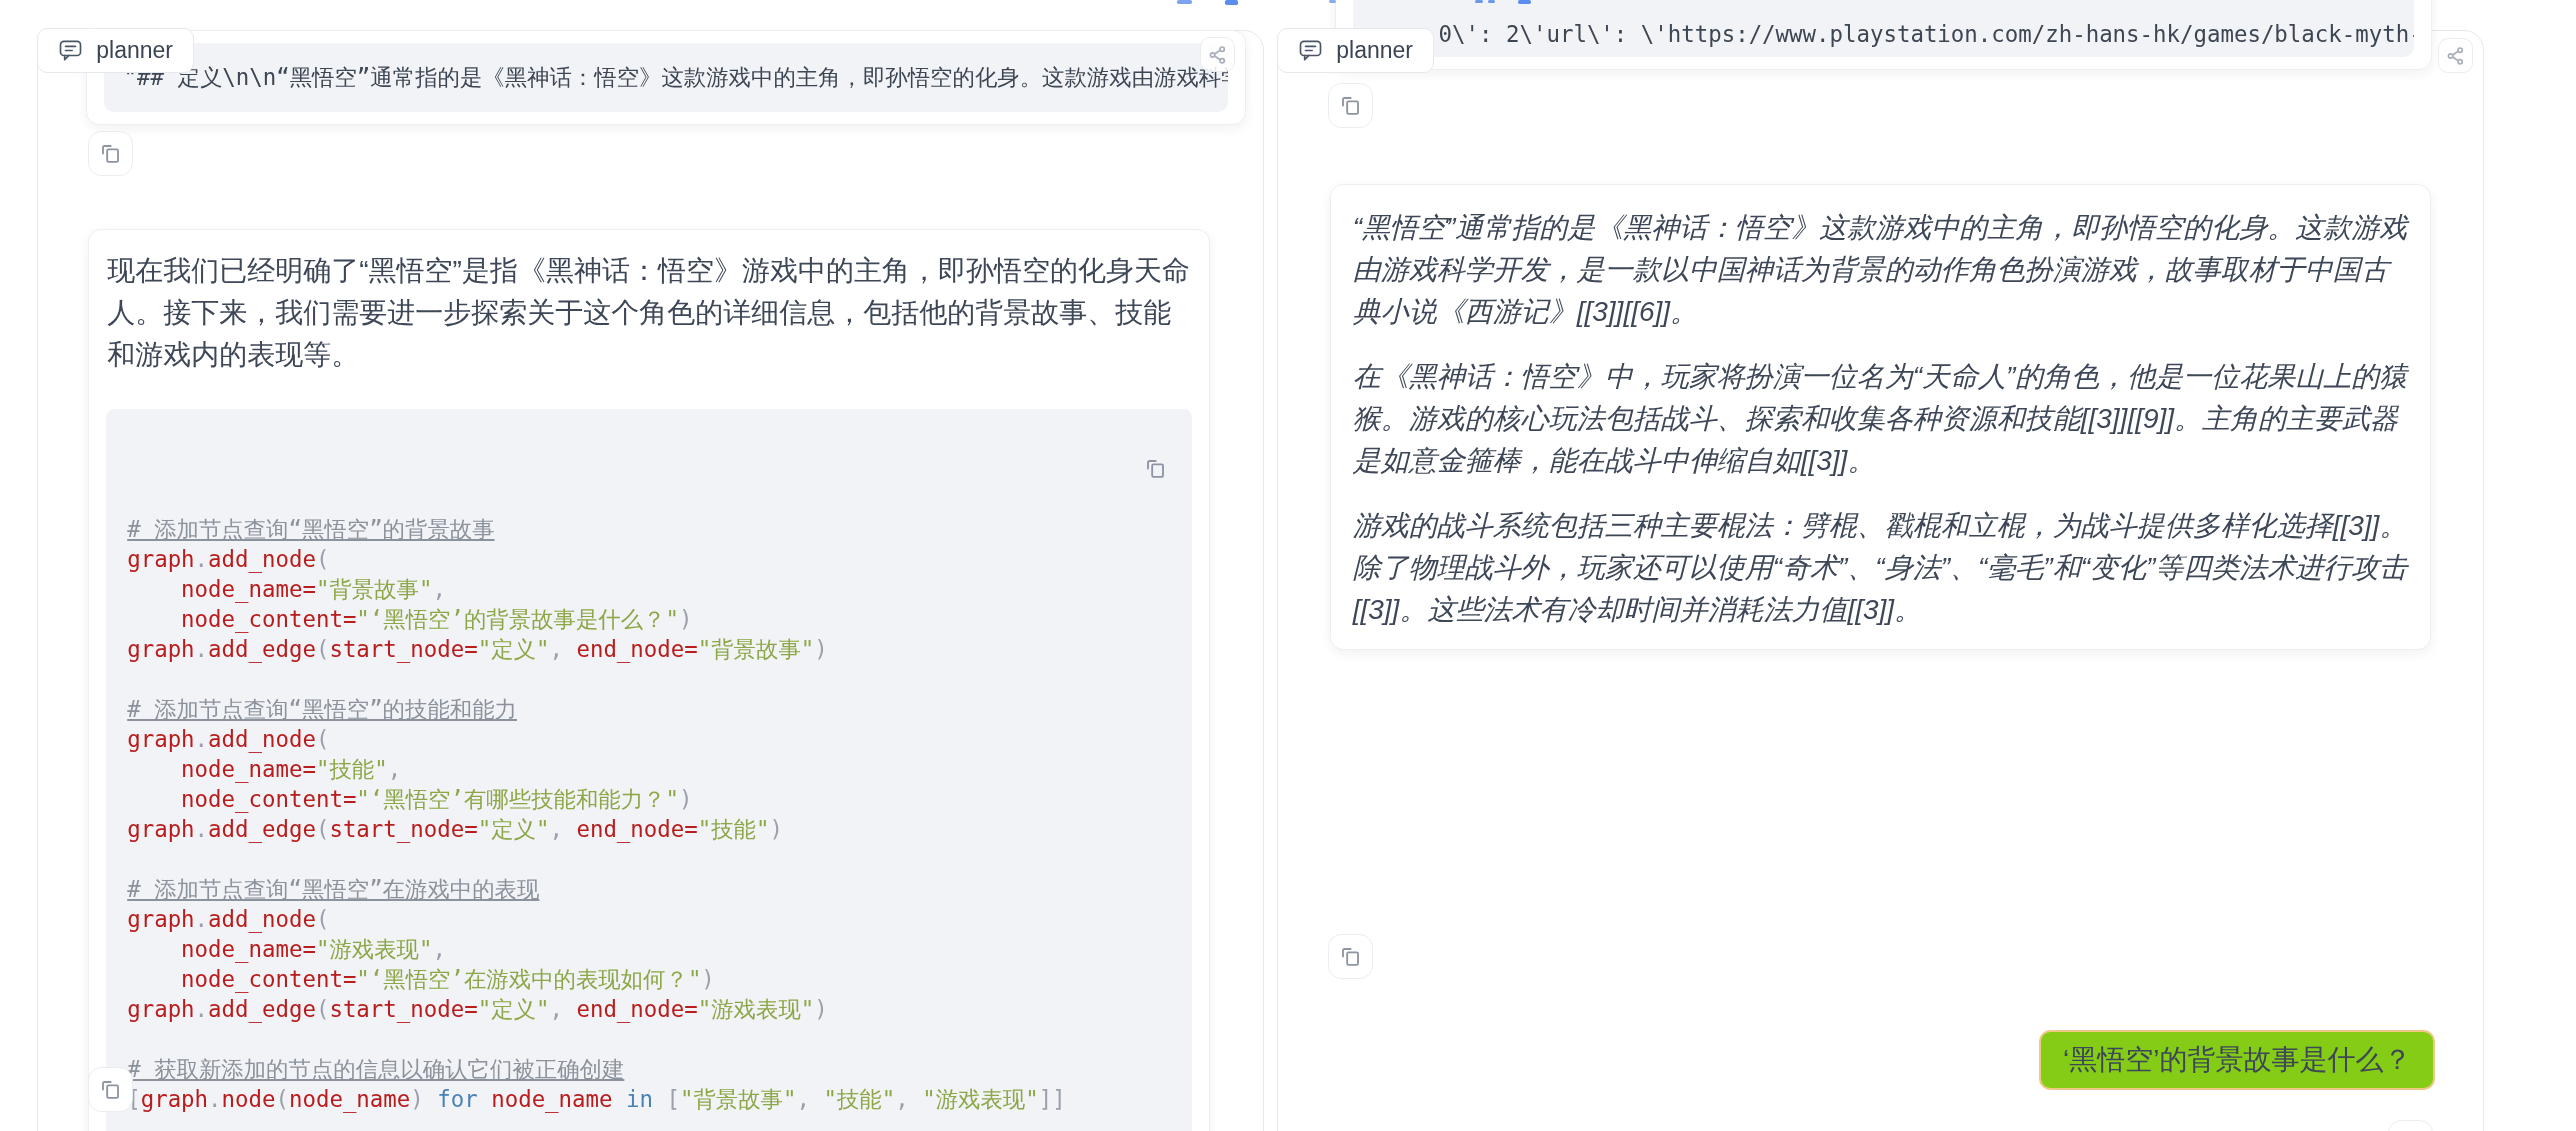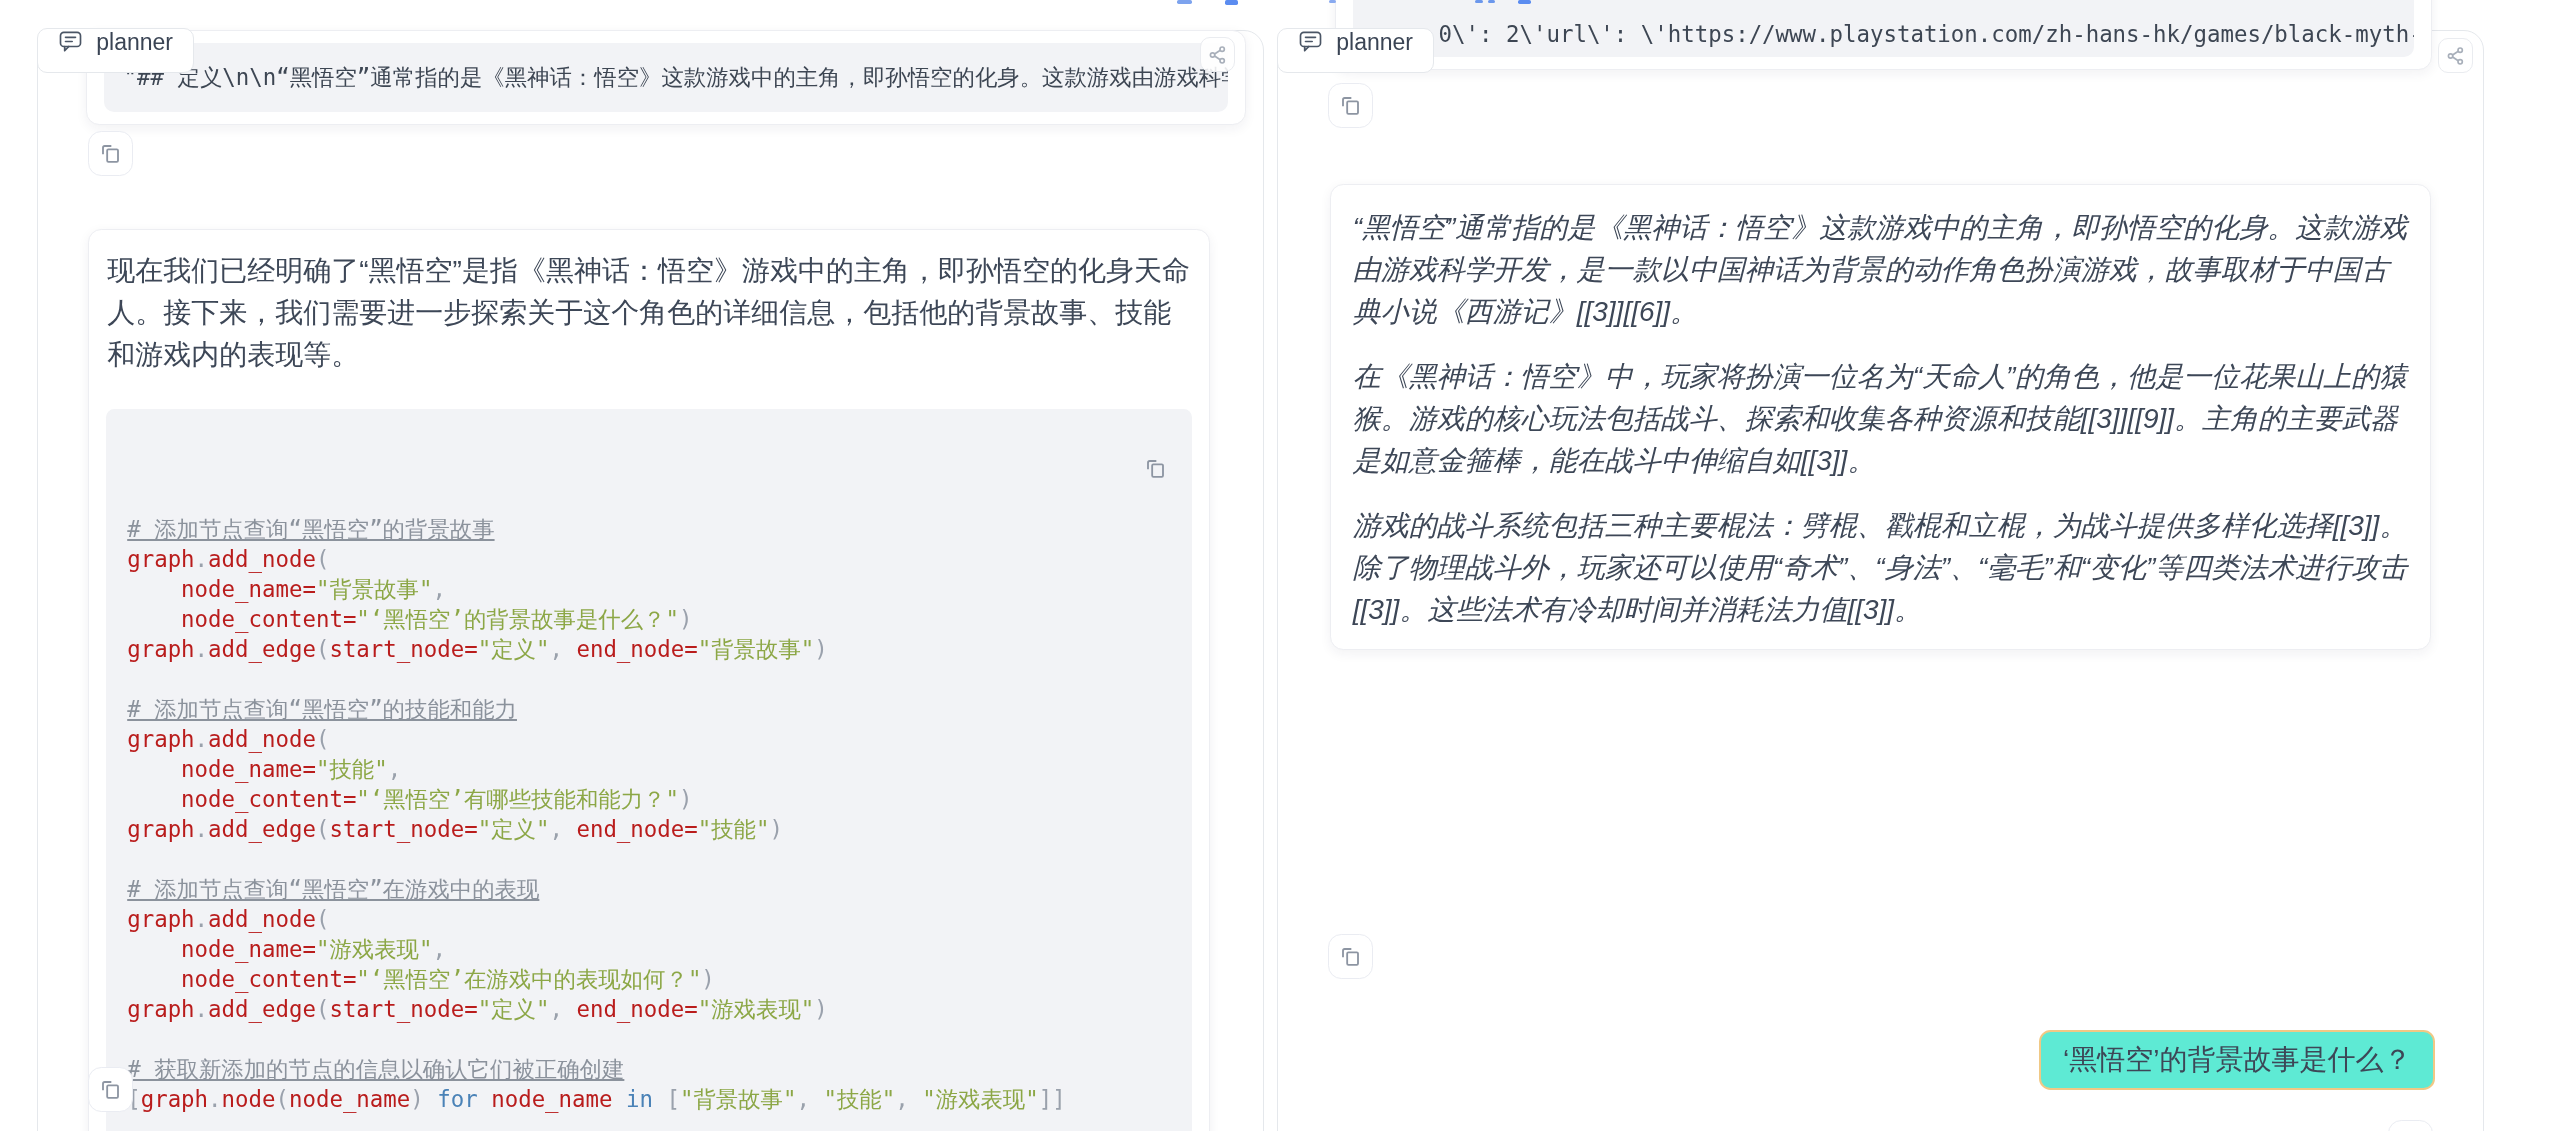--- a/index.html
+++ b/index.html
@@ -12,21 +12,21 @@
   
   .panel{
     position:absolute;top:30px;height:1163px;background:#fff;
     border:1.7px solid #e5e8ec;border-radius:20px;z-index:1;
   }
   .panel-left{left:37px;width:1225px;}
   .panel-right{left:1277px;width:1205px;}
   
   .agent-badge{
     position:absolute;top:28px;height:43px;z-index:40;
-    display:flex;align-items:flex-start;gap:13.3px;padding:0 20px;
+    display:flex;align-items:center;gap:13.3px;padding:0 20px;
     background:#fff;border:1.7px solid #e5e8ec;border-radius:10px;
     font-size:23px;color:#3a4454;
   }
   .badge-planner{left:37px;}
   .badge-searcher{left:1277px;}
   
   .card{
     position:absolute;background:#fff;border:0.8px solid #edeef2;border-radius:13.3px;
     box-shadow:0 3.3px 11.6px rgba(30,40,60,0.06);
   }
@@ -68,21 +68,21 @@
   .share-right{left:2438px;top:38px;}
   .copy1-left{left:88px;top:131px;}
   .copy2-left{left:88px;top:1067px;}
   .copy1-right{left:1328px;top:83px;}
   .copy2-right{left:1328px;top:934px;}
   .copy-cut{left:2388px;top:1120px;}
   
   .question-bubble{
     position:absolute;top:1030px;right:141px;height:60px;box-sizing:border-box;
     display:flex;align-items:center;padding:0 21.6px;
-    background:#5eead4;border:2.5px solid #f0c885;border-radius:11.6px;
+    background:#84cc16;border:2.5px solid #f0c885;border-radius:11.6px;
     font-size:28px;color:#3d4757;z-index:12;justify-content:center;
   }
   
   .frag{position:absolute;top:0;z-index:45;border-radius:1.7px;}
   .frag1{left:1177px;width:15px;height:4.2px;background:#7da3ee;}
   .frag2{left:1225px;width:12.5px;height:5px;background:#5b8cf0;}
   .frag3{left:1329px;width:6.6px;height:3.3px;background:#89aaf0;}
   .frag4{left:1475px;width:8.3px;height:3.3px;background:#6b97ec;}
   .frag5{left:1488px;width:6.6px;height:3.3px;background:#6b97ec;}
   .frag6{left:1518px;width:12.5px;height:4.2px;background:#5b8cf0;}

